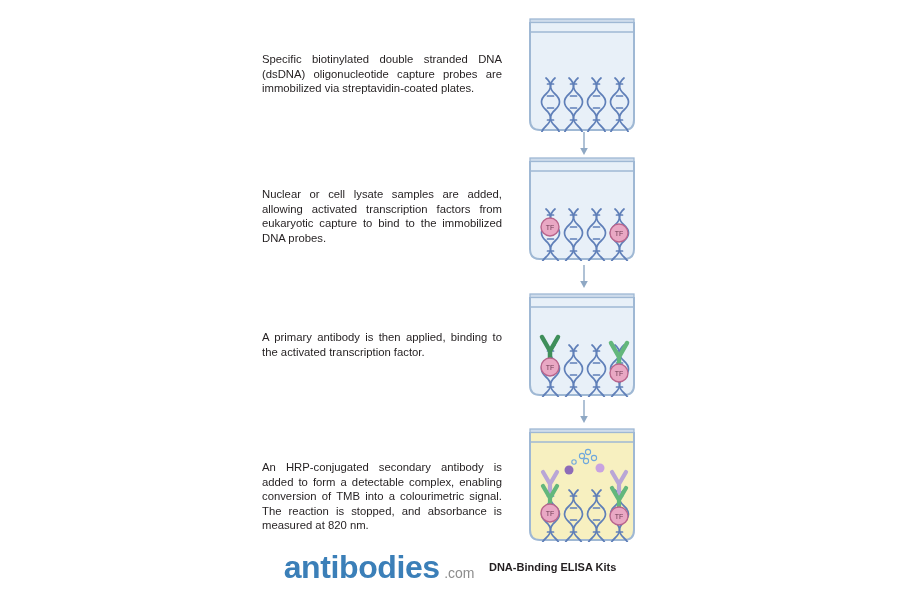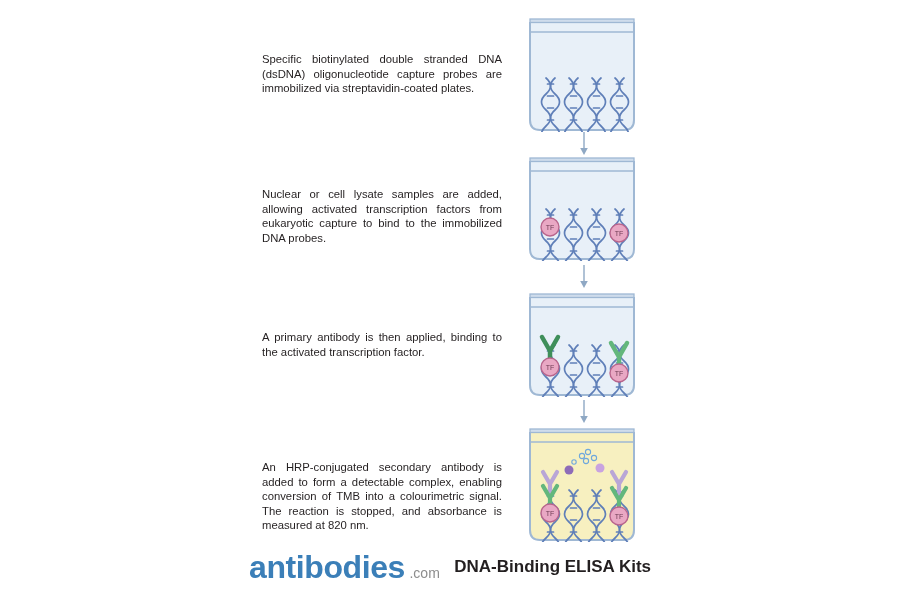--- a/index.html
+++ b/index.html
@@ -78,21 +78,21 @@
     font-size: 14px;
     color: #8d8d8d;
     text-align: center;
     line-height: 9px;
     margin-top: -3px;
     padding-right: 2px;
   }
   .footer-title {
     display: inline-block;
     vertical-align: middle;
-    font-size: 17px;
+    font-size: 11px;
     font-weight: bold;
     color: #231f20;
     margin-left: 8px;
     position: relative;
     top: 1px;
   }
 </style>
 </head>
 <body>
 

